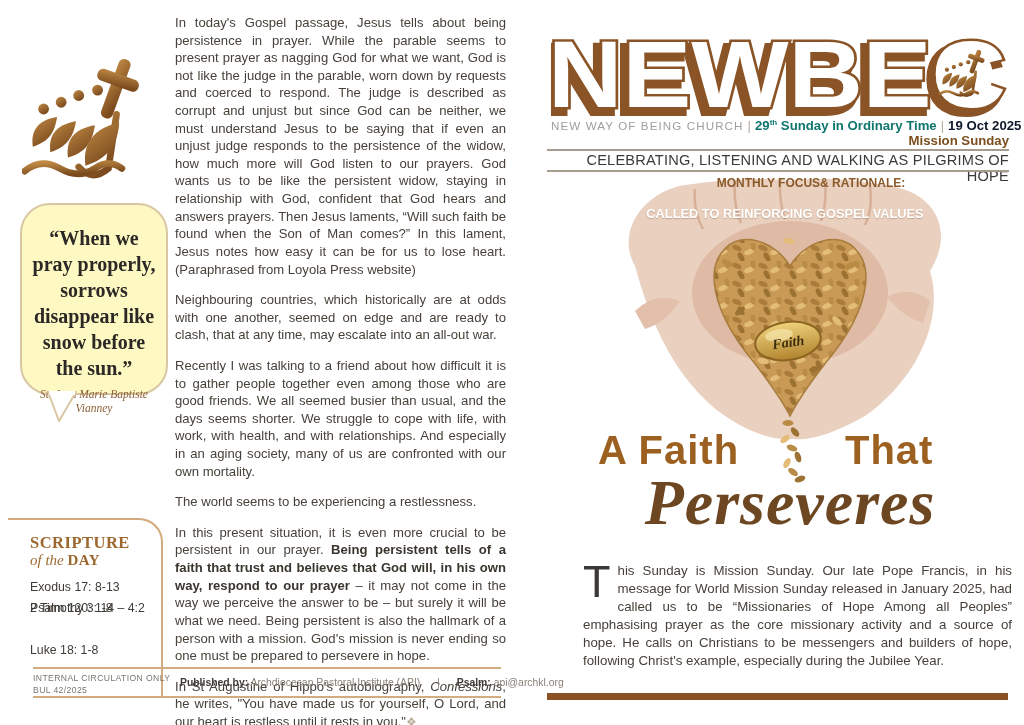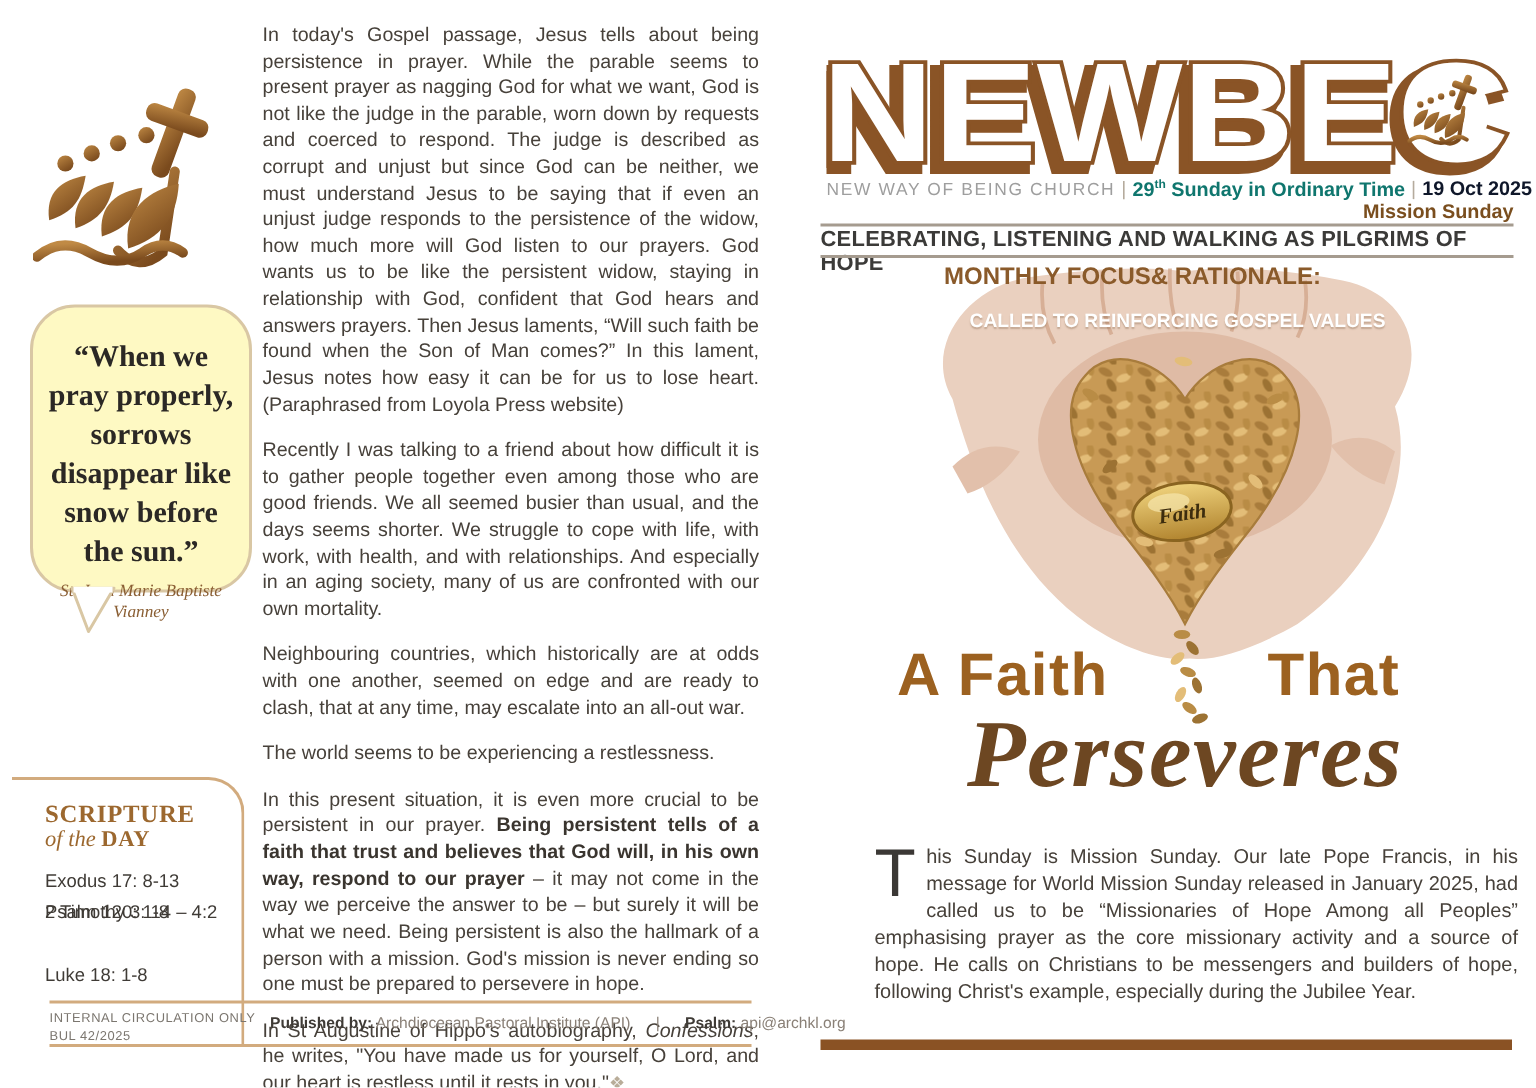--- a/index.html
+++ b/index.html
@@ -44,24 +44,24 @@
   .subline{left:551px;top:118px;width:458px;white-space:nowrap;display:flex;
            align-items:baseline;justify-content:space-between;}
   .tagline{font-size:11.6px;letter-spacing:1.1px;color:#9e9e9e;}
   .subsep{color:#b5ab9d;font-size:13px;padding:0 4px;}
   .sunday{font-size:13.2px;font-weight:bold;color:#0f766e;}
   .sunday sup{font-size:8px;}
   .date{font-size:13.2px;font-weight:bold;color:#0f172a;}
   .mission-sunday{left:551px;top:133px;width:458px;text-align:right;font-size:13.2px;
                   font-weight:bold;color:#7a4e1e;}
   .banner-rule{left:547px;width:462px;background:#a59b8f;height:2px;}
-  .banner-text{left:547px;top:152px;width:462px;text-align:left;font-size:14.6px;
-               font-weight:bold;color:#3b3a38;letter-spacing:.2px;}
-
-  .focus1{left:545px;top:176px;width:420px;text-align:center;font-size:16px;
+  .banner-text{left:547px;top:152px;width:462px;text-align:right;font-size:14.6px;
+               font-weight:normal;color:#3b3a38;letter-spacing:.2px;}
+
+  .focus1{left:601px;top:176px;width:420px;text-align:center;font-size:12px;
           font-weight:bold;color:#8a5a2a;}
   .focus2{left:575px;top:191px;width:420px;text-align:center;font-size:12.8px;
           font-weight:bold;color:#ffffff;text-shadow:0 1px 1px rgba(120,90,60,.35);}
   .focus3{left:575px;top:206px;width:420px;text-align:center;font-size:12.8px;
           font-weight:bold;color:#ffffff;text-shadow:0 1px 1px rgba(120,90,60,.35);}
 
   .faith-word{top:428px;font-size:40px;font-weight:bold;color:#9c6120;letter-spacing:1px;}
   .perseveres{left:575px;top:466px;width:430px;text-align:center;
               font-family:"Liberation Serif","DejaVu Serif",serif;font-style:italic;
               font-weight:bold;font-size:64px;color:#6d4722;letter-spacing:1px;}
@@ -120,22 +120,22 @@
     <div class="quote-text">“When we pray properly, sorrows disappear like snow before the sun.”</div>
     <div class="quote-attr">St. Jean Marie Baptiste Vianney</div>
   </div>
   <svg class="abs" style="left:44px;top:391px" width="36" height="36" viewBox="0 0 36 36">
     <path d="M4,1 L15,30 Q22,18 32,1 Z" fill="#ffffff" stroke="#d9c7a4" stroke-width="2" stroke-linejoin="round"></path>
     <rect x="5" y="0" width="26" height="4" fill="#ffffff"></rect>
   </svg>
 
   <div class="abs article">
     <p>In today's Gospel passage, Jesus tells about being persistence in prayer. While the parable seems to present prayer as nagging God for what we want, God is not like the judge in the parable, worn down by requests and coerced to respond. The judge is described as corrupt and unjust but since God can be neither, we must understand Jesus to be saying that if even an unjust judge responds to the persistence of the widow, how much more will God listen to our prayers. God wants us to be like the persistent widow, staying in relationship with God, confident that God hears and answers prayers. Then Jesus laments, “Will such faith be found when the Son of Man comes?” In this lament, Jesus notes how easy it can be for us to lose heart. (Paraphrased from Loyola Press website)</p>
+    <p>Neighbouring countries, which historically are at odds with one another, seemed on edge and are ready to clash, that at any time, may escalate into an all-out war.</p>
     <p>Recently I was talking to a friend about how difficult it is to gather people together even among those who are good friends. We all seemed busier than usual, and the days seems shorter. We struggle to cope with life, with work, with health, and with relationships. And especially in an aging society, many of us are confronted with our own mortality.</p>
-    <p>Neighbouring countries, which historically are at odds with one another, seemed on edge and are ready to clash, that at any time, may escalate into an all-out war.</p>
     <p>The world seems to be experiencing a restlessness.</p>
     <p><span>In this present situation, it is even more crucial to be persistent in our prayer. </span><b>Being persistent tells of a faith that trust and believes that God will, in his own way, respond to our prayer</b><span> – it may not come in the way we perceive the answer to be – but surely it will be what we need. Being persistent is also the hallmark of a person with a mission. God's mission is never ending so one must be prepared to persevere in hope.</span></p>
     <p><span>In St Augustine of Hippo's autobiography, </span><i>Confessions</i><span>, he writes, "You have made us for yourself, O Lord, and our heart is restless until it rests in you."</span><span class="end-mark">❖</span></p>
   </div>
 
   <div class="abs scripture-frame"></div>
   <div class="abs scripture-head1">SCRIPTURE</div>
   <div class="abs scripture-head2">
     <span class="it">of the</span>
     <span class="bd">DAY</span>

